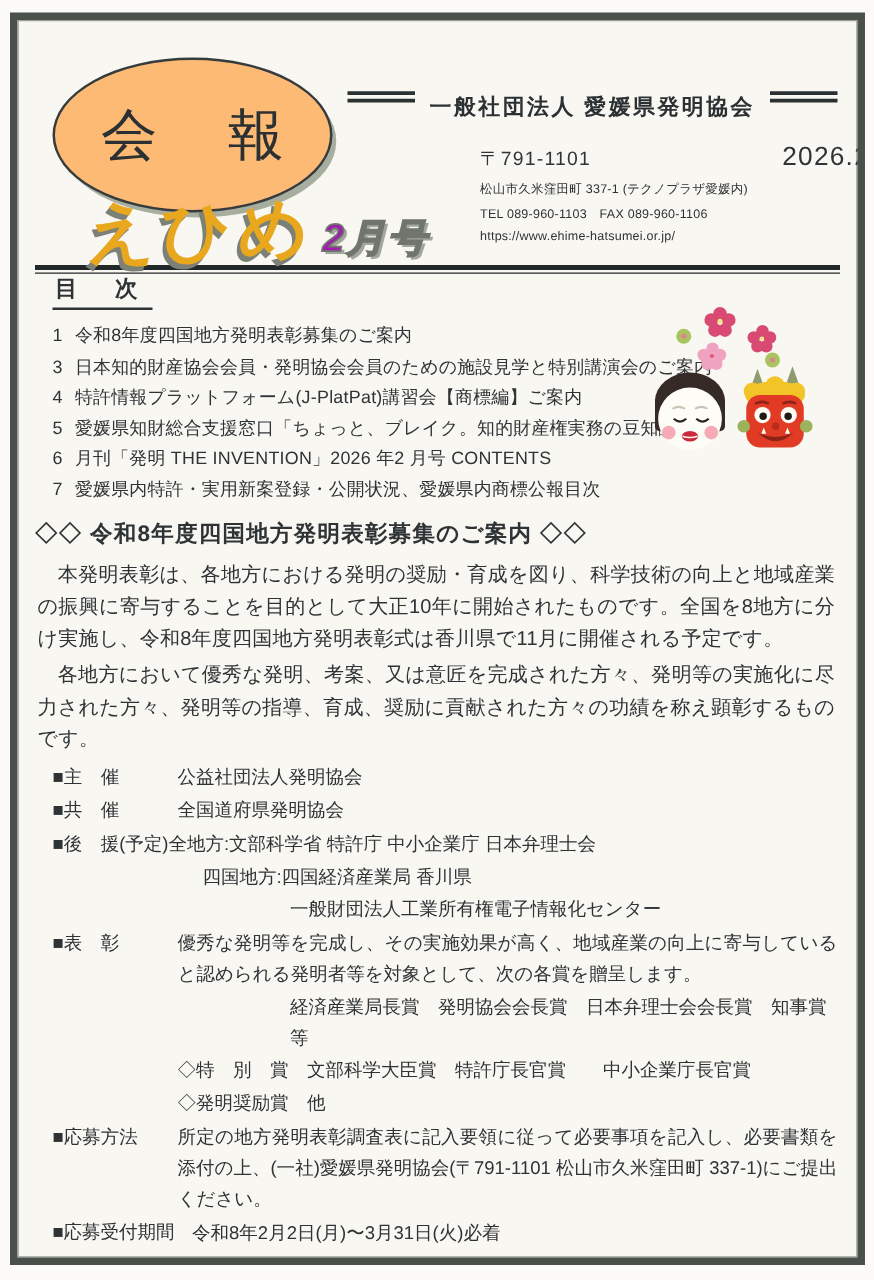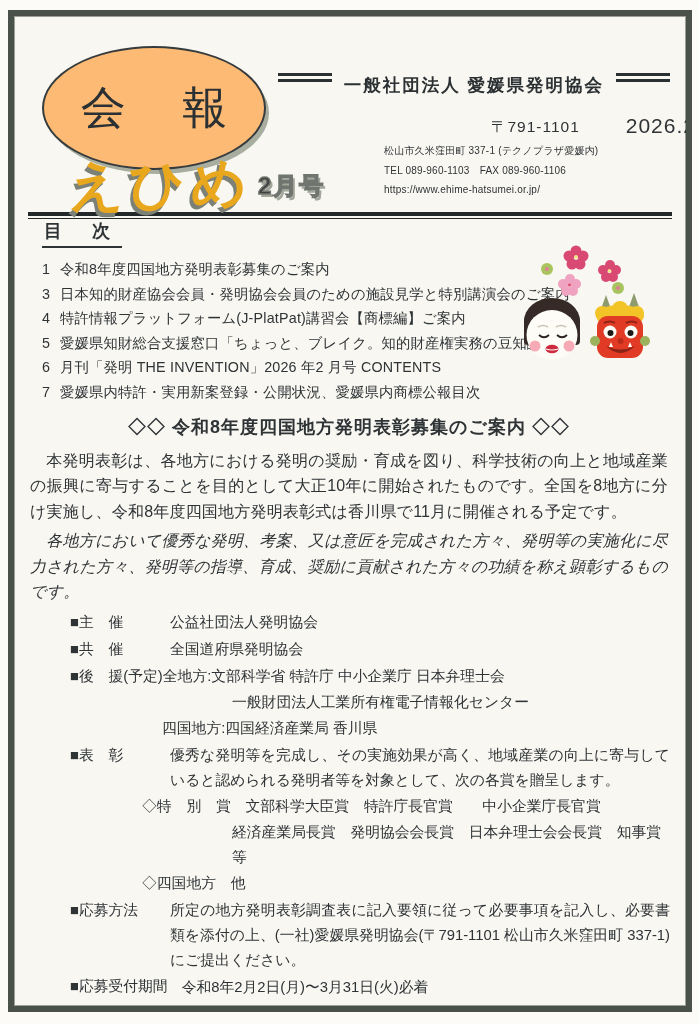--- a/index.html
+++ b/index.html
@@ -37,54 +37,54 @@
   .kaiho-text { font-size:45px; color:#2b3033; letter-spacing:22px; padding-left:22px; }
   .ehime-title {
     position:absolute; left:40px; top:132px;
     font-size:55px; font-weight:bold; letter-spacing:5px;
     color:#e8a71d;
     text-shadow:-3px 4px 0 #7c8177;
     transform:rotate(-1deg);
   }
   .issue-label {
     position:absolute; left:230px; top:154px;
-    font-size:24px; font-weight:bold; 
-    color:#404040;
+    font-size:31px; font-weight:bold; font-style:italic;
+    color:#a21caf;
     -webkit-text-stroke:1.4px #70756f;
     text-shadow:2.5px 2.5px 0 #a3a79b;
     letter-spacing:2px;
   }
   .addr-block { position:absolute; left:356px; top:98px; width:312px; }
-  .addr-row1 { display:flex; justify-content:flex-end; align-items:flex-end;gap:46px; }
+  .addr-row1 { display:flex; justify-content:space-between; align-items:flex-end;gap:46px; }
   .postal { font-size:15.5px; letter-spacing:1px; }
   .date { font-size:21px; letter-spacing:1px; }
   .addr-line { font-size:10px; margin-top:6px; letter-spacing:0.2px; }
   .header-rule { border-top:4px solid #23282b; border-bottom:1.5px solid #23282b; height:7px; }
 
   
   .toc { position:relative; padding-left:14px; }
   .toc-heading {
     display:inline-block; font-size:18px; font-weight:bold; letter-spacing:6px;
     border-bottom:2px solid #2e3336; padding:0 6px 3px 2px;
   }
   .toc-list { list-style:none; margin-top:9px; }
   .toc-item { font-size:14.3px; line-height:24.6px; letter-spacing:0.2px; white-space:nowrap; }
   .toc-item .toc-no { display:inline-block; min-width:14px; margin-right:4px; }
   .illustration { position:absolute; right:6px; top:24px; width:152px; height:150px; }
 
   
   .article { margin-top:10px; padding:0 2px 0 0; }
-  .article-heading { text-align:center; font-size:18px; font-weight:bold; letter-spacing:1px; }
+  .article-heading { font-size:18px; font-weight:bold; letter-spacing:1px; }
   .para {
     margin-top:9px; font-size:16px; line-height:25.5px;
     text-align:justify; letter-spacing:0.2px; padding:0 2px;
   }
-  .para + .para { margin-top:4px;font-style:italic; }
+  .para + .para { margin-top:4px; }
   .details { margin-top:5px; padding-left:14px; font-size:14.8px; }
-  .drow { display:flex; line-height:25px; margin-top:2px;margin-left:28px; }
+  .drow { display:flex; line-height:25px; margin-top:2px; }
   .dlabel { white-space:pre; }
   .dlabel.w100 { min-width:100px; }
   .dlabel.gap { margin-right:14px;font-family:Liberation Mono, monospace; }
   .dvalue { flex:1; text-align:justify; }
   .dsub { line-height:25px; margin-top:1px; }
   .ind100 { margin-left:100px; }
   .ind120 { margin-left:120px; }
   .ind190 { margin-left:190px; }
 </style>
 </head>
@@ -217,29 +217,29 @@
           <div class="dvalue">公益社団法人発明協会</div>
         </div>
         <div class="drow">
           <span class="dlabel w100">■共　催</span>
           <div class="dvalue">全国道府県発明協会</div>
         </div>
         <div class="drow">
           <span class="dlabel">■後　援(予定)</span>
           <div class="dvalue">全地方:文部科学省 特許庁 中小企業庁 日本弁理士会</div>
         </div>
+        <div class="dsub ind120">四国地方:四国経済産業局 香川県</div>
         <div class="dsub ind190">一般財団法人工業所有権電子情報化センター</div>
-        <div class="dsub ind120">四国地方:四国経済産業局 香川県</div>
         <div class="drow">
           <span class="dlabel w100">■表　彰</span>
           <div class="dvalue">優秀な発明等を完成し、その実施効果が高く、地域産業の向上に寄与していると認められる発明者等を対象として、次の各賞を贈呈します。</div>
         </div>
+        <div class="dsub ind190">経済産業局長賞　発明協会会長賞　日本弁理士会会長賞　知事賞 等</div>
         <div class="dsub ind100">◇特　別　賞　文部科学大臣賞　特許庁長官賞　　中小企業庁長官賞</div>
-        <div class="dsub ind190">経済産業局長賞　発明協会会長賞　日本弁理士会会長賞　知事賞 等</div>
-        <div class="dsub ind100">◇四国地方　他</div>
+        <div class="dsub ind100">◇発明奨励賞　他</div>
         <div class="drow">
           <span class="dlabel w100">■応募方法</span>
           <div class="dvalue">所定の地方発明表彰調査表に記入要領に従って必要事項を記入し、必要書類を添付の上、(一社)愛媛県発明協会(〒791-1101 松山市久米窪田町 337-1)にご提出ください。</div>
         </div>
         <div class="drow">
           <span class="dlabel gap">■応募受付期間</span>
           <div class="dvalue">令和8年2月2日(月)〜3月31日(火)必着</div>
         </div>
 
       </div>

